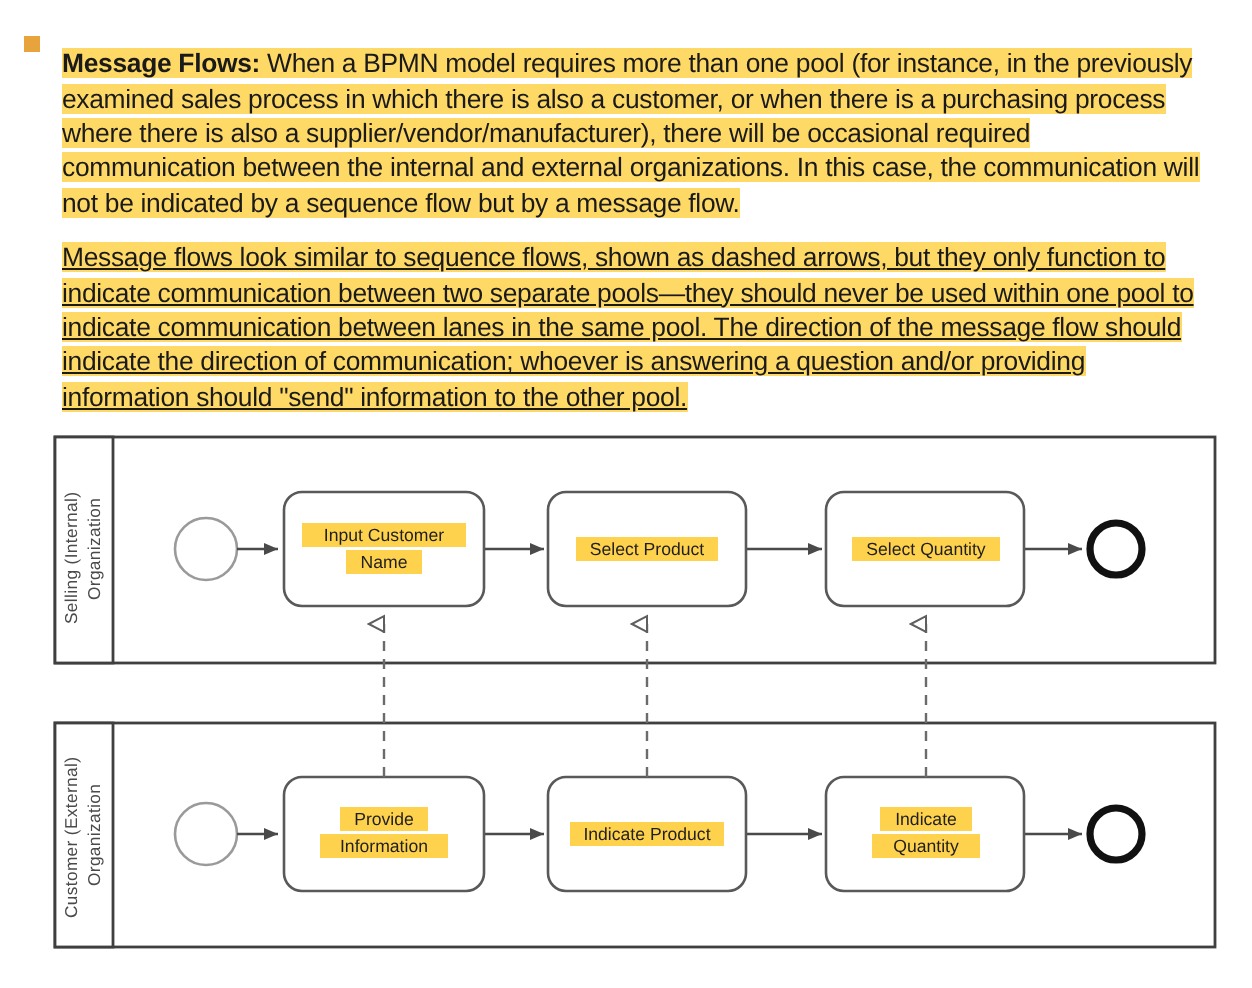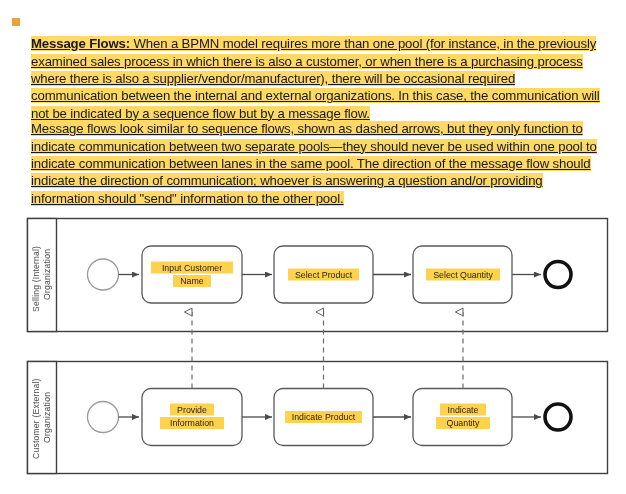--- a/index.html
+++ b/index.html
@@ -36,21 +36,21 @@
 
   .para {
     position: absolute;
     left: 31px;
     width: 570px;
     font-size: 13.2px;
     line-height: 17.4px;
     color: #1a1a1a;
     letter-spacing: -0.15px;
   }
-  #para-1 { top: 22px; text-decoration: underline; }
+  #para-1 { top: 10px; }
   #para-2 { top: 107px; text-decoration: underline; }
 
   .hl {
     background: #ffd966;
     box-decoration-break: clone;
     -webkit-box-decoration-break: clone;
   }
   .lead { font-weight: bold; }
 
   

